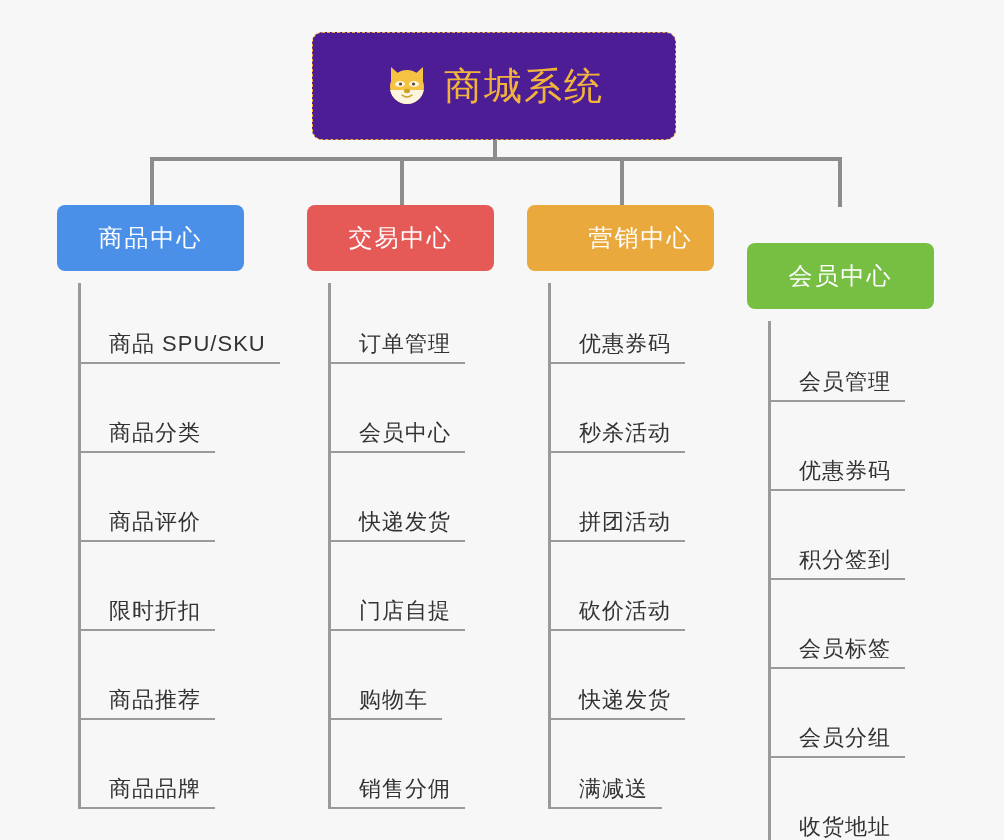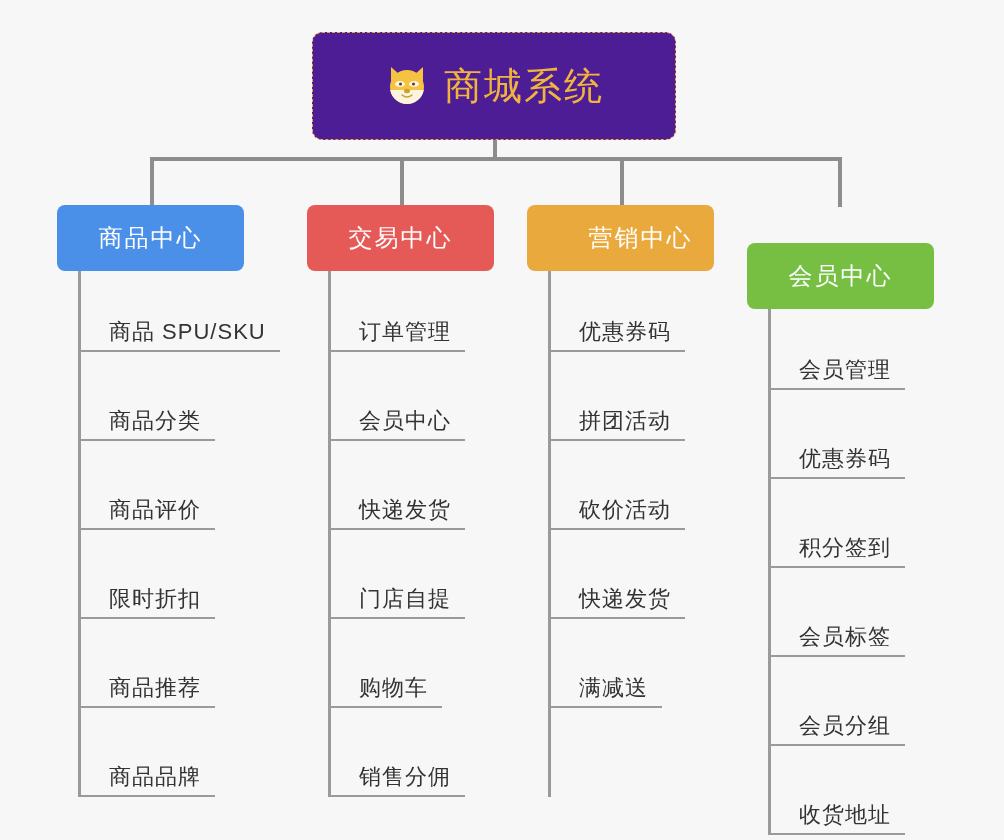--- a/index.html
+++ b/index.html
@@ -98,21 +98,21 @@
     color: #ffffff;
     font-size: 24px;
     letter-spacing: 2px;
     box-sizing: border-box;
     user-select: none;
   }
 
   
   .branch {
     position: relative;
-    margin-top: 0;
+    margin-top: 12px;
     padding-left: 0;
   }
   .spine {
     position: absolute;
     left: 21px;
     top: 0;
     width: 3px;
     background: #9a9a9a;
   }
   .leaf {
@@ -248,20 +248,24 @@
     <div class="cat-header" style="background: rgb(233, 169, 60); padding-left: 40px;">
       <span>营销中心</span>
     </div>
     <div class="branch">
       <div class="spine" style="height: 526px;"></div>
       <div class="leaf">
         <span class="leaf-label">优惠券码</span>
         <span class="leaf-underline" style="width: 137px;"></span>
       </div>
       <div class="leaf">
+        <span class="leaf-label">秒杀活动</span>
+        <span class="leaf-underline" style="width: 137px;"></span>
+      </div>
+      <div class="leaf">
         <span class="leaf-label">拼团活动</span>
         <span class="leaf-underline" style="width: 137px;"></span>
       </div>
       <div class="leaf">
         <span class="leaf-label">砍价活动</span>
         <span class="leaf-underline" style="width: 137px;"></span>
       </div>
       <div class="leaf">
         <span class="leaf-label">快递发货</span>
         <span class="leaf-underline" style="width: 137px;"></span>

